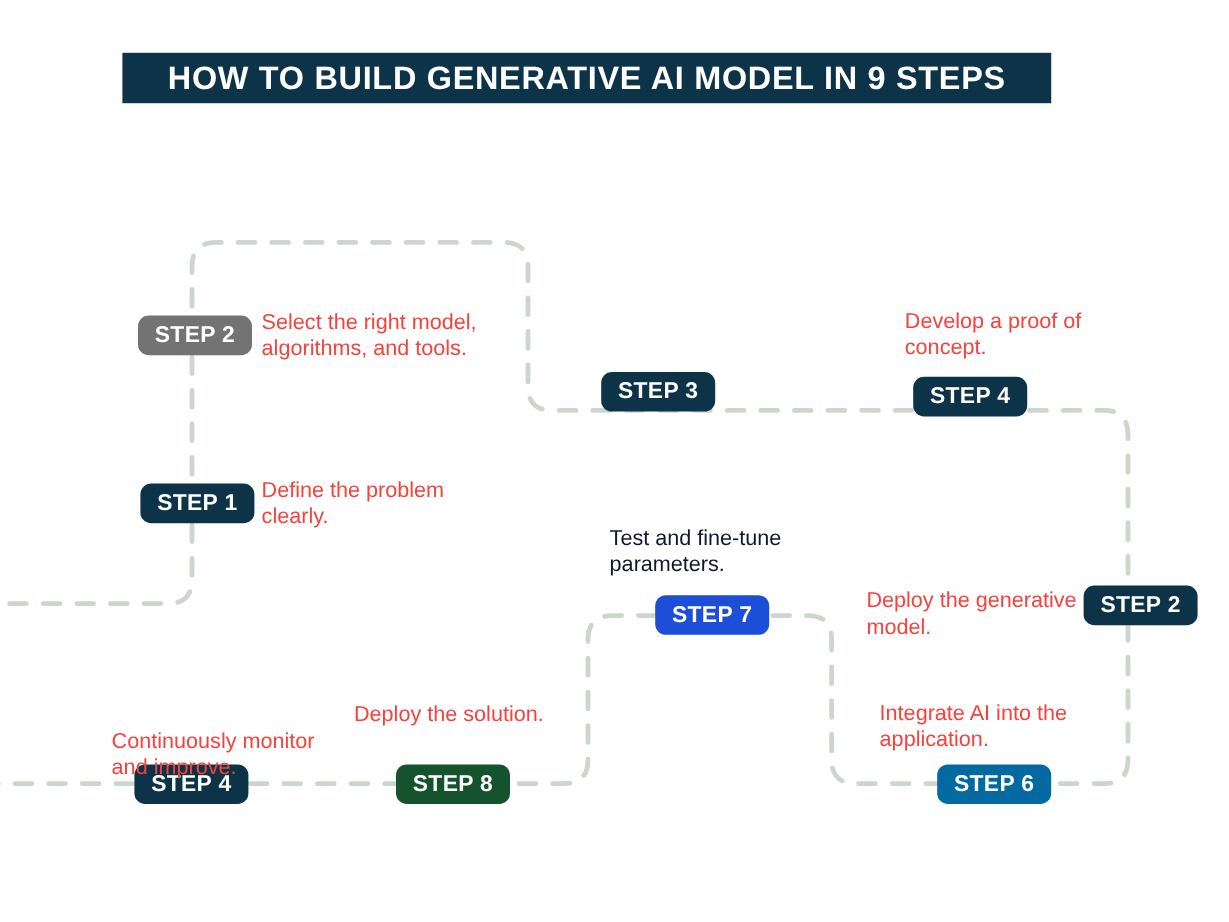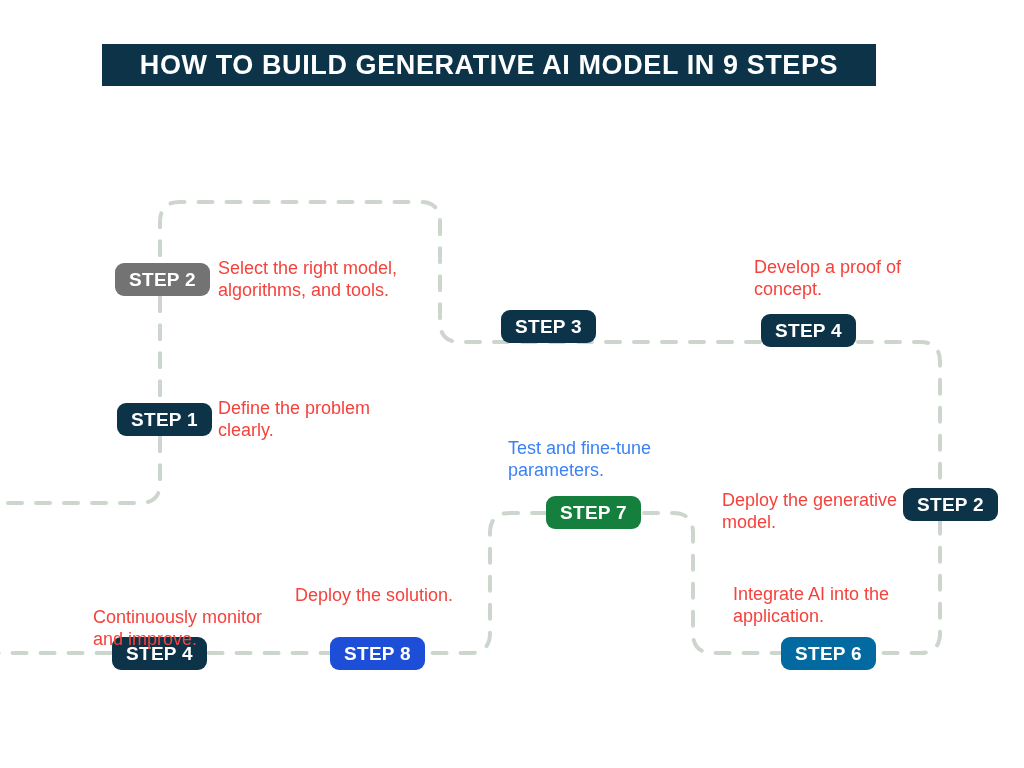--- a/index.html
+++ b/index.html
@@ -108,24 +108,24 @@
 concept.</div>
 
   <div class="step-badge" style="left: 903px; top: 488px; background: rgb(13, 51, 73); color: rgb(255, 255, 255);">STEP 2</div>
   <div class="step-caption" style="left: 722px; top: 490px; color: rgb(245, 66, 60);">Deploy the generative
 model.</div>
 
   <div class="step-badge" style="left: 781px; top: 637px; background: #0369a1; color: rgb(255, 255, 255);">STEP 6</div>
   <div class="step-caption" style="left: 733px; top: 584px; color: rgb(245, 66, 60);">Integrate AI into the
 application.</div>
 
-  <div class="step-badge" style="left: 546px; top: 496px; background: #15803d; color: rgb(255, 255, 255);">STEP 7</div>
-  <div class="step-caption" style="left: 508px; top: 438px; color: #3b82f6;">Test and fine-tune
+  <div class="step-badge" style="left: 546px; top: 496px; background: #1d4ed8; color: rgb(255, 255, 255);">STEP 7</div>
+  <div class="step-caption" style="left: 508px; top: 438px; color: #0f172a;">Test and fine-tune
 parameters.</div>
 
-  <div class="step-badge" style="left: 330px; top: 637px; background: #1d4ed8; color: rgb(255, 255, 255);">STEP 8</div>
+  <div class="step-badge" style="left: 330px; top: 637px; background: #14532d; color: rgb(255, 255, 255);">STEP 8</div>
   <div class="step-caption" style="left: 295px; top: 585px; color: rgb(245, 66, 60);">Deploy the solution.</div>
 
   <div class="step-badge" style="left: 112px; top: 637px; background: rgb(13, 51, 73); color: rgb(255, 255, 255);">STEP 4</div>
   <div class="step-caption" style="left: 93px; top: 579px; color: rgb(245, 66, 60); margin-top: 28px;">Continuously monitor
 and improve.</div>
 
 </div>
 
 </body></html>

